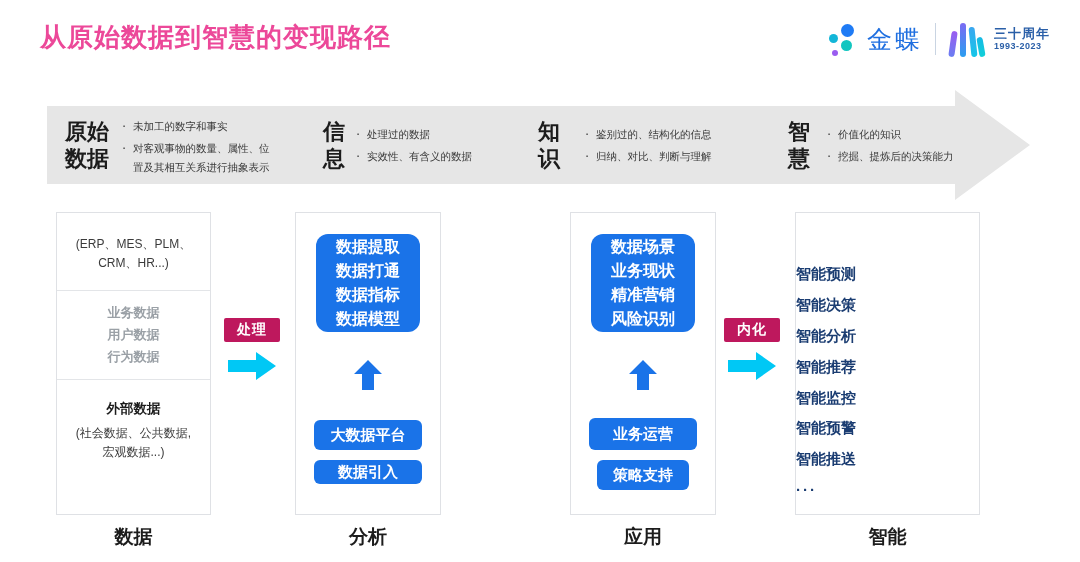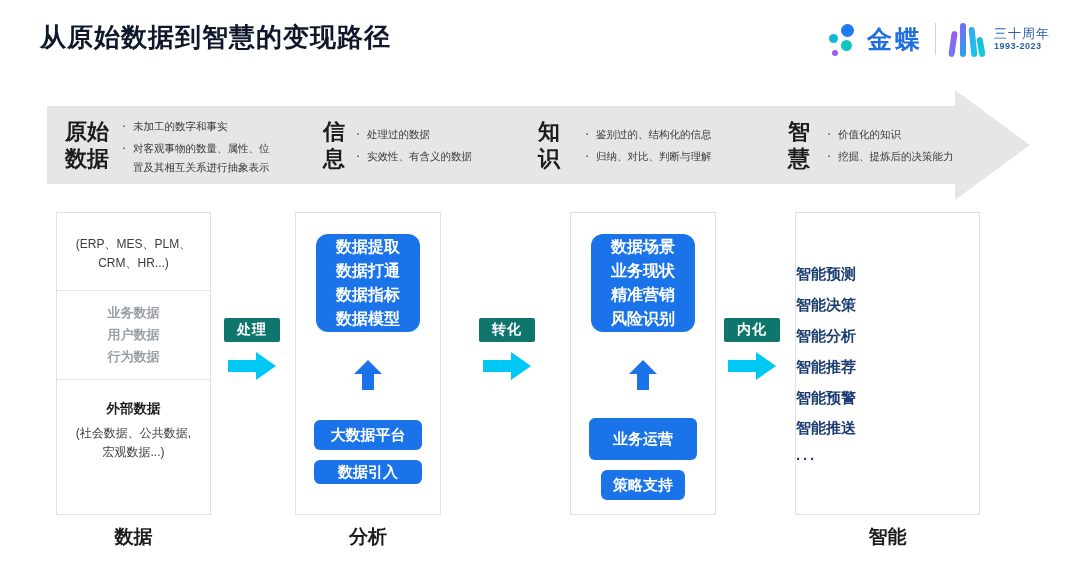--- a/index.html
+++ b/index.html
@@ -7,45 +7,45 @@
     width: 1080px; height: 562px;
     background: #ffffff;
     font-family: "Liberation Sans", "DejaVu Sans", sans-serif;
     overflow: hidden;
   }
   #root { position: relative; width: 1080px; height: 562px; background:#fff; }
 
   
   .page-title {
     position: absolute; left: 40px; top: 20px;
-    font-size: 26px; font-weight: bold; color: #0f172a;
+    font-size: 26px; font-weight: bold; color: #ec4899;
     letter-spacing: 1px; white-space: nowrap;
   }
   .brand { position: absolute; right: 30px; top: 18px; display: flex; align-items: center; height: 42px; }
   .brand-dots { position: relative; width: 34px; height: 34px; margin-right: 6px; }
   .brand-dots i { position: absolute; border-radius: 50%; display: block; }
   .bd1 { width: 13px; height: 13px; background: #1f7bf5; left: 14px; top: 2px; }
   .bd2 { width: 9px;  height: 9px;  background: #13b6d8; left: 2px;  top: 12px; }
   .bd3 { width: 11px; height: 11px; background: #12c6c0; left: 14px; top: 18px; }
   .bd4 { width: 6px;  height: 6px;  background: #9a5cf0; left: 5px;  top: 28px; }
   .brand-name {
-    font-size: 25px; font-weight: bold; color: #1f6fe0;
+    font-size: 25px; font-weight: normal; color: #1f6fe0;
     letter-spacing: 3px; line-height: 1;
   }
   .brand-sep { width: 1px; height: 32px; background: #c9d4e2; margin: 0 12px; }
   .brand-mark { position: relative; width: 38px; height: 36px; margin-right: 8px; }
   .brand-mark span {
     position: absolute; bottom: 0; width: 6px; border-radius: 3px; display: block;
   }
   .bm1 { left: 2px;  height: 26px; background: linear-gradient(180deg,#9a5cf0,#6a7ef2); transform: rotate(8deg); }
   .bm2 { left: 12px; height: 34px; background: linear-gradient(180deg,#7b6af3,#2a9ef0); }
   .bm3 { left: 22px; height: 30px; background: linear-gradient(180deg,#3ba7f0,#14c6e8); transform: rotate(-6deg); }
   .bm4 { left: 30px; height: 20px; background: linear-gradient(180deg,#16b9e6,#12d0d8); transform: rotate(-10deg); }
   .brand-anniv { display: flex; flex-direction: column; justify-content: center; }
-  .anniv-cn { font-size: 13px; font-weight: normal; color: #2a5fa8; letter-spacing: 1px; line-height: 1.2; }
+  .anniv-cn { font-size: 13px; font-weight: bold; color: #2a5fa8; letter-spacing: 1px; line-height: 1.2; }
   .anniv-yr { font-size: 9px; font-weight: bold; color: #2a5fa8; letter-spacing: 0.5px; line-height: 1.2; }
 
   
   .banner {
     position: absolute; left: 47px; top: 90px;
     width: 983px; height: 110px;
     background: #e6e6e6;
     clip-path: polygon(0 16px, 908px 16px, 908px 0, 983px 55px, 908px 110px, 908px 94px, 0 94px);
   }
   .banner-row {
@@ -94,21 +94,21 @@
   .uparrow { display: block; }
 
   
   .c4-list { padding-top: 46px; }
   .c4-list div { font-size: 15px; font-weight: bold; color: #1b3d72; line-height: 2.06; }
   .c4-dots { font-size: 15px; font-weight: bold; color: #1b3d72; letter-spacing: 2px; }
 
   
   .conn { position: absolute; width: 56px; text-align: center; }
   .conn-label {
-    background: #0f766e; color: #fff; font-size: 14px; font-weight: bold;
+    background: #be185d; color: #fff; font-size: 14px; font-weight: bold;
     padding: 3px 0; border-radius: 2px; letter-spacing: 1px;
   }
   .conn-arrow { margin-top: 10px; display: flex; justify-content: center; }
 </style>
 </head>
 <body>
 
 <div id="root">
 
   <div class="page-title">从原始数据到智慧的变现路径</div>
@@ -255,60 +255,54 @@
     <div class="uparrow" style="text-align:center; margin-top:28px;">
       <svg width="28" height="30" viewBox="0 0 28 30" aria-hidden="true">
         <polygon points="14,0 28,14 20,14 20,30 8,30 8,14 0,14" fill="#1a73e8"></polygon>
       </svg>
     </div>
     <div class="pill" style="margin:26px auto 0; width:108px; height:30px;">大数据平台</div>
     <div class="pill" style="margin:10px auto 0; width:108px; height:24px;">数据引入</div>
   </div>
   <div class="col-label" style="left:295px; width:146px;">分析</div>
 
-  <div class="conn" style="left:479px; top:318px;">
-    <div class="conn-label">转化</div>
-    <div class="conn-arrow">
-      <svg width="48" height="28" viewBox="0 0 48 28" aria-hidden="true">
-        <polygon points="0,8 28,8 28,0 48,14 28,28 28,20 0,20" fill="#00c8f5"></polygon>
-      </svg>
-    </div>
-  </div>
 
   <div class="col" style="left:570px; width:146px;">
     <div class="bluecard" style="margin:21px auto 0; width:104px; height:98px;">
       <div>数据场景</div>
       <div>业务现状</div>
       <div>精准营销</div>
       <div>风险识别</div>
     </div>
     <div class="uparrow" style="text-align:center; margin-top:28px;">
       <svg width="28" height="30" viewBox="0 0 28 30" aria-hidden="true">
         <polygon points="14,0 28,14 20,14 20,30 8,30 8,14 0,14" fill="#1a73e8"></polygon>
       </svg>
     </div>
-    <div class="pill" style="margin:24px auto 0; width:108px; height:42px;">业务运营</div>
-    <div class="pill" style="margin:10px auto 0; width:84px; height:30px;">策略支持</div>
-  </div>
+    <div class="pill" style="margin:24px auto 0; width:108px; height:32px;">业务运营</div>
+    <div class="pill" style="margin:10px auto 0; width:92px; height:30px;">策略支持</div>
+  </div>
+  <div class="col-label" style="left:570px; width:146px;">应用</div>
 
   <div class="conn" style="left:724px; top:318px;">
     <div class="conn-label">内化</div>
     <div class="conn-arrow">
       <svg width="48" height="28" viewBox="0 0 48 28" aria-hidden="true">
         <polygon points="0,8 28,8 28,0 48,14 28,28 28,20 0,20" fill="#00c8f5"></polygon>
       </svg>
     </div>
   </div>
 
   <div class="col" style="left:795px; width:185px;">
     <div class="c4-list">
       <div>智能预测</div>
       <div>智能决策</div>
       <div>智能分析</div>
       <div>智能推荐</div>
+      <div>智能监控</div>
       <div>智能预警</div>
       <div>智能推送</div>
       <div class="c4-dots">···</div>
     </div>
   </div>
   <div class="col-label" style="left:795px; width:185px;">智能</div>
 
 </div>
 
 </body></html>

